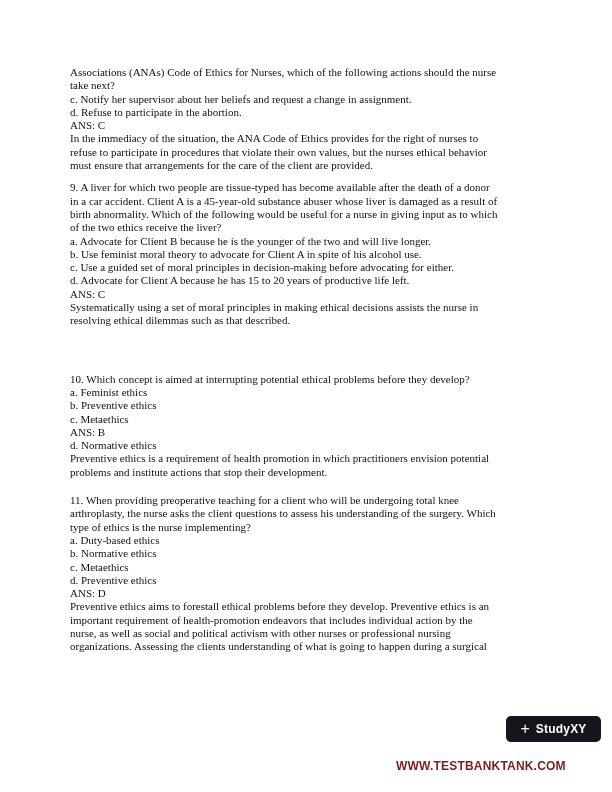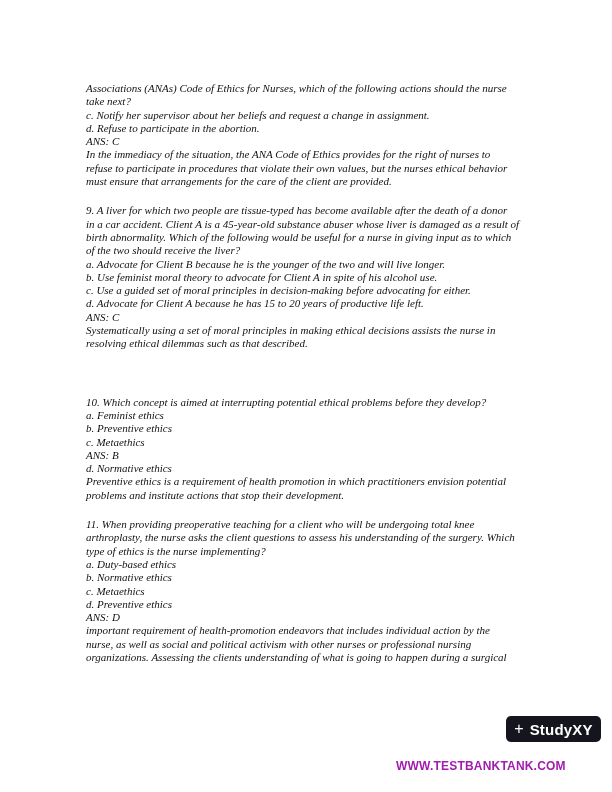--- a/index.html
+++ b/index.html
@@ -17,21 +17,21 @@
   }
   .content {
     position: absolute;
     left: 70px;
     top: 66px;
     width: 478px;
     font-size: 11px;
     line-height: 13.3px;
     color: #111111;
   }
-  .block { margin: 16px; font-style: italic; }
+  .block { margin: 0; }
   .block + .block { margin-top: 9px; }
   .block:nth-child(3) { margin-top: 45px; }
   .block:nth-child(4) { margin-top: 15px; }
   .line { white-space: nowrap; }
 
   .brand-badge {
     position: absolute;
     left: 506px;
     top: 716px;
     width: 95px;
@@ -45,35 +45,35 @@
     color: #ffffff;
     font-family: "Liberation Sans", sans-serif;
   }
   .brand-badge .plus {
     font-size: 16px;
     font-weight: 300;
     line-height: 1;
     margin-top: -1px;
   }
   .brand-badge .brand {
-    font-size: 15px;
+    font-size: 12px;
     font-weight: 700;
     letter-spacing: 0.2px;
   }
   .website {
     position: absolute;
     top: 759px;
     left: 396px;
     width: 152px;
     text-align: center;
     font-family: "Liberation Sans", sans-serif;
     font-weight: 700;
     font-size: 12px;
     letter-spacing: 0.2px;
-    color: #a21caf;
+    color: #7f1d1d;
     white-space: nowrap;
   }
 </style>
 </head>
 <body>
 
 <div class="page">
 
   <div class="content">
       <div class="block">
@@ -83,21 +83,21 @@
         <div class="line">d. Refuse to participate in the abortion.</div>
         <div class="line">ANS: C</div>
         <div class="line">In the immediacy of the situation, the ANA Code of Ethics provides for the right of nurses to</div>
         <div class="line">refuse to participate in procedures that violate their own values, but the nurses ethical behavior</div>
         <div class="line">must ensure that arrangements for the care of the client are provided.</div>
       </div>
       <div class="block">
         <div class="line">9. A liver for which two people are tissue-typed has become available after the death of a donor</div>
         <div class="line">in a car accident. Client A is a 45-year-old substance abuser whose liver is damaged as a result of</div>
         <div class="line">birth abnormality. Which of the following would be useful for a nurse in giving input as to which</div>
-        <div class="line">of the two should receive the liver?</div>
+        <div class="line">of the two ethics receive the liver?</div>
         <div class="line">a. Advocate for Client B because he is the younger of the two and will live longer.</div>
         <div class="line">b. Use feminist moral theory to advocate for Client A in spite of his alcohol use.</div>
         <div class="line">c. Use a guided set of moral principles in decision-making before advocating for either.</div>
         <div class="line">d. Advocate for Client A because he has 15 to 20 years of productive life left.</div>
         <div class="line">ANS: C</div>
         <div class="line">Systematically using a set of moral principles in making ethical decisions assists the nurse in</div>
         <div class="line">resolving ethical dilemmas such as that described.</div>
       </div>
       <div class="block">
         <div class="line">10. Which concept is aimed at interrupting potential ethical problems before they develop?</div>
@@ -111,20 +111,21 @@
       </div>
       <div class="block">
         <div class="line">11. When providing preoperative teaching for a client who will be undergoing total knee</div>
         <div class="line">arthroplasty, the nurse asks the client questions to assess his understanding of the surgery. Which</div>
         <div class="line">type of ethics is the nurse implementing?</div>
         <div class="line">a. Duty-based ethics</div>
         <div class="line">b. Normative ethics</div>
         <div class="line">c. Metaethics</div>
         <div class="line">d. Preventive ethics</div>
         <div class="line">ANS: D</div>
+        <div class="line">Preventive ethics aims to forestall ethical problems before they develop. Preventive ethics is an</div>
         <div class="line">important requirement of health-promotion endeavors that includes individual action by the</div>
         <div class="line">nurse, as well as social and political activism with other nurses or professional nursing</div>
         <div class="line">organizations. Assessing the clients understanding of what is going to happen during a surgical</div>
       </div>
     </div>
 
   <div class="brand-badge">
     <span class="plus">+</span>
     <span class="brand">StudyXY</span>
   </div>

